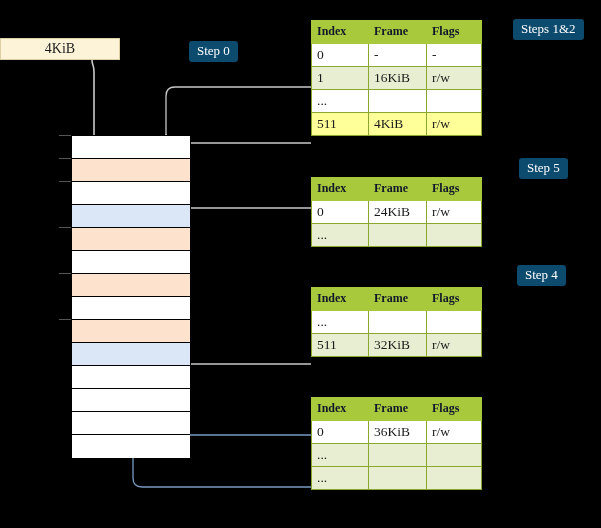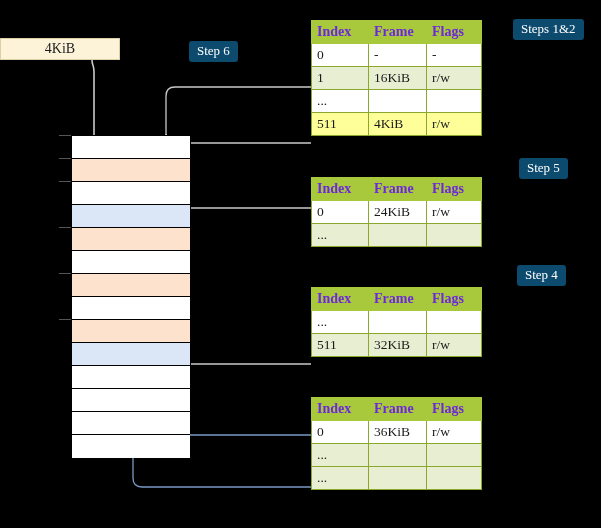--- a/index.html
+++ b/index.html
@@ -106,23 +106,23 @@
     padding: 1px 5px 2px 5px;
     text-align: left;
     height: 23px;
     box-sizing: border-box;
     vertical-align: middle;
     overflow: hidden;
     white-space: nowrap;
   }
   .ptable th {
     background: #a9c93c;
-    color: #6d28d9;
+    color: #0f172a;
     font-weight: bold;
-    font-size: 14px;
+    font-size: 12px;
     border-color: #a9c93c;
   }
   .ptable tr.alt td { background: #e7eed2; }
   .ptable td.hl { background: #ffff99; }
   .ptable tr.alt td.hl { background: #ffff99; }
 
   .col-index { width: 57px; }
   .col-frame { width: 58px; }
   .col-flags { width: 55px; }
 
@@ -178,21 +178,21 @@
     </g>
 
     <g>
       <path d="M311,487 L142,487 C136,487 133,484 133,478 L133,415" fill="none" stroke="#7a9bc4" stroke-width="1.3"></path>
       <path d="M133,424 L133,214" fill="none" stroke="#7a9bc4" stroke-width="1.6" marker-end="url(#arrow-blue)"></path>
     </g>
   </svg>
 
   <div class="srcbox" id="srcbox">4KiB</div>
 
-  <div class="badge" id="badge-step0">Step 6</div>
+  <div class="badge" id="badge-step0">Step 0</div>
   <div class="badge" id="badge-steps12">Steps 1&amp;2</div>
   <div class="badge" id="badge-step3">Step 5</div>
   <div class="badge" id="badge-step4">Step 4</div>
 
   <div id="memcol">
       <div class="memrow" style="top: 0px;"></div>
       <div class="memrow orange" style="top: 23px;"></div>
       <div class="memrow" style="top: 46px;"></div>
       <div class="memrow blue" style="top: 69px;"></div>
       <div class="memrow orange" style="top: 92px;"></div>

